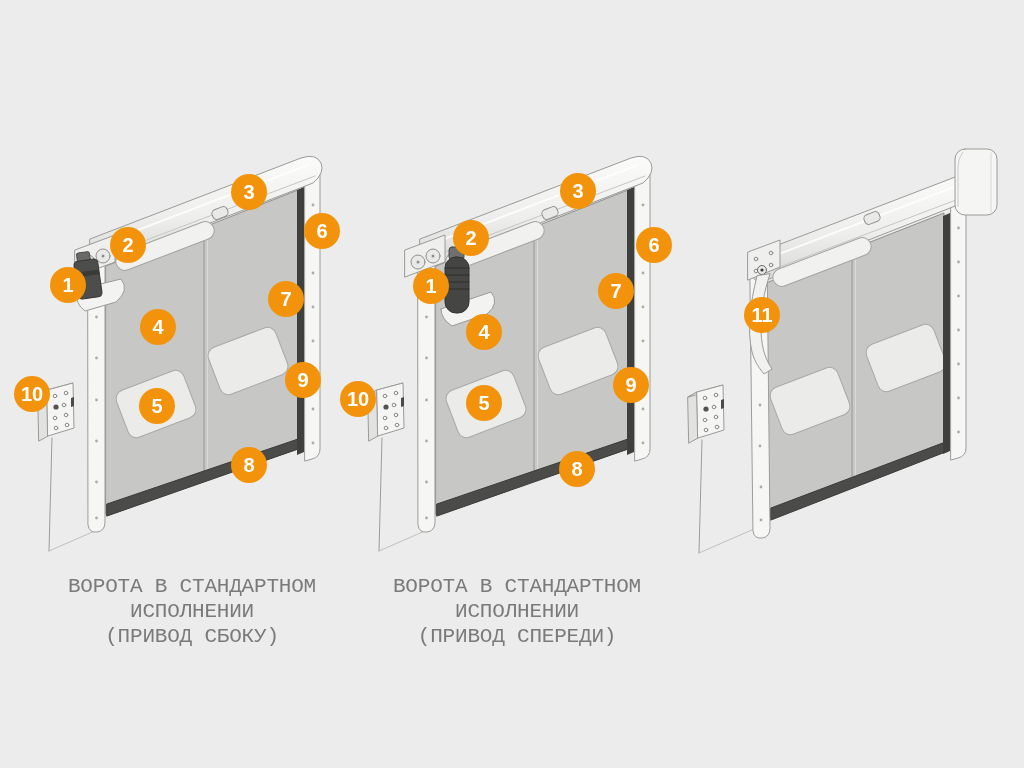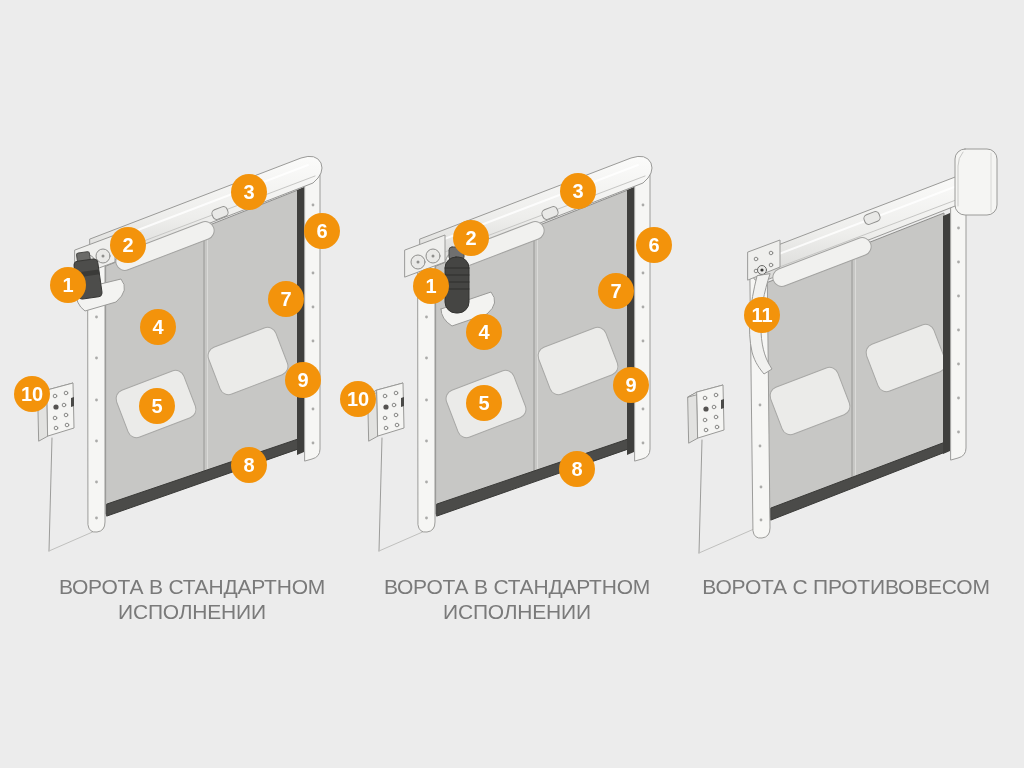--- a/index.html
+++ b/index.html
@@ -39,20 +39,21 @@
   }
   .caption {
     position: absolute;
     width: 330px;
     text-align: center;
     color: #7A7A7A;
     font-size: 21px;
     line-height: 25px;
     letter-spacing: -0.2px;
     font-weight: 400;
+    font-family: Liberation Mono, monospace;
   }
 </style>
 </head>
 <body>
 
 <div class="canvas">
 
   <svg class="art" viewBox="0 0 1024 768" stroke-linejoin="round" stroke-linecap="round">
     <defs>
       <linearGradient id="hoodG" x1="0" y1="0" x2="0" y2="1">
@@ -251,22 +252,21 @@
   <div class="badge" style="left:598px;top:273px">7</div>
   <div class="badge" style="left:559px;top:451px">8</div>
   <div class="badge" style="left:613px;top:367px">9</div>
   <div class="badge" style="left:340px;top:381px">10</div>
 
   <div class="badge" style="left:744px;top:297px">11</div>
 
   <div class="caption" style="left:27px;top:574px">
     <div>ВОРОТА В СТАНДАРТНОМ</div>
     <div>ИСПОЛНЕНИИ</div>
+    <div>(ПРИВОД СБОКУ)</div>
   </div>
   <div class="caption" style="left:352px;top:574px">
     <div>ВОРОТА В СТАНДАРТНОМ</div>
     <div>ИСПОЛНЕНИИ</div>
+    <div>(ПРИВОД СПЕРЕДИ)</div>
   </div>
-  <div class="caption" style="left:681px;top:574px">
-    <div>ВОРОТА С ПРОТИВОВЕСОМ</div>
-  </div>
 
 </div>
 
 </body></html>

